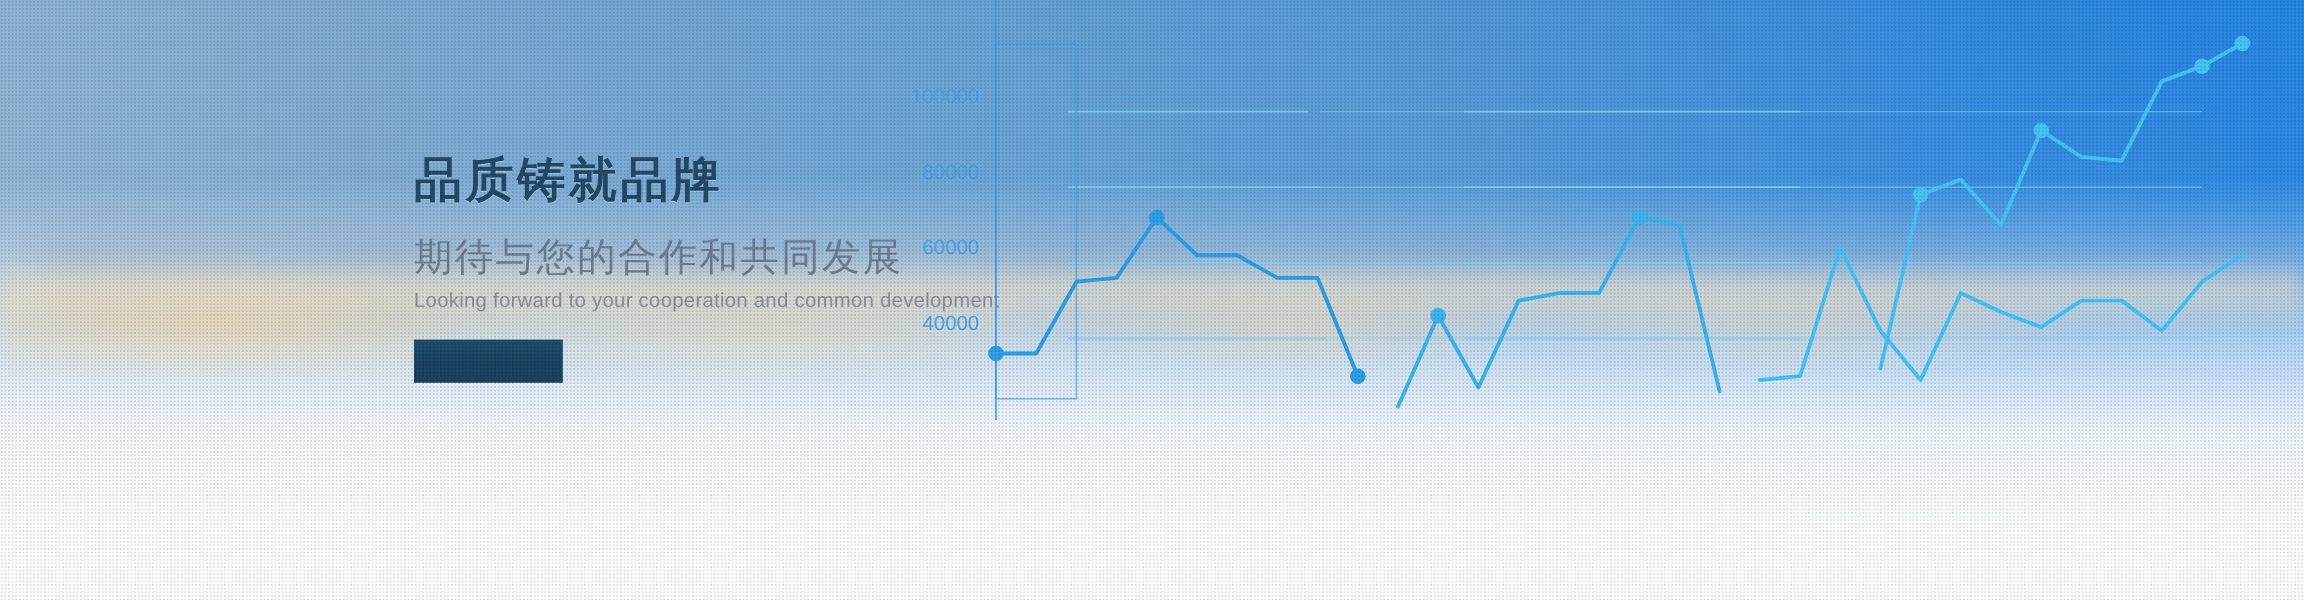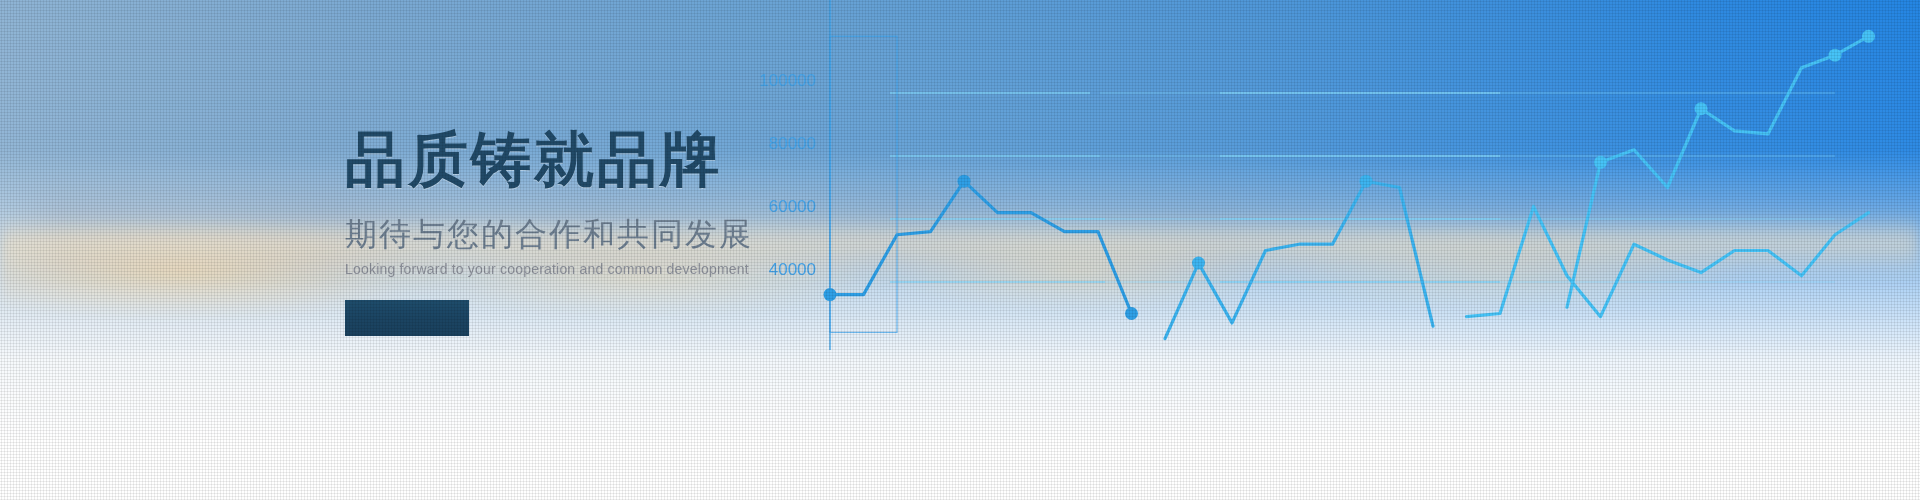--- a/index.html
+++ b/index.html
@@ -77,32 +77,32 @@
       radial-gradient(rgba(0,0,0,0.16) 0.9px, rgba(0,0,0,0) 1.1px);
     background-size:3px 3px;
     background-position:0 0;
     opacity:0.85;
     pointer-events:none;
   }
 
   
   .copy { position:absolute; left:345px; top:130px; width:520px; }
   .title {
-    font-size:60px; line-height:1.0; font-weight:700;
+    font-size:40px; line-height:1.0; font-weight:700;
     color:#214a68; letter-spacing:3px;
     text-shadow:0 1px 0 rgba(255,255,255,0.35);
   }
   .subtitle {
     margin-top:28px;
     font-size:32px; line-height:1.0; font-weight:400;
     color:#6d7e90; letter-spacing:2px;
   }
   .subtitle-en {
     margin-top:12px;
-    font-size:14px; line-height:1.0; font-weight:400;
+    font-size:17px; line-height:1.0; font-weight:400;
     color:#8b8f99; letter-spacing:0.2px;
   }
   .cta {
     margin-top:24px;
     width:124px; height:36px;
     background:linear-gradient(to bottom, #1e4c6b 0%, #1b4462 55%, #1a415e 100%);
     border:none; cursor:pointer;
     display:block;
   }
 

